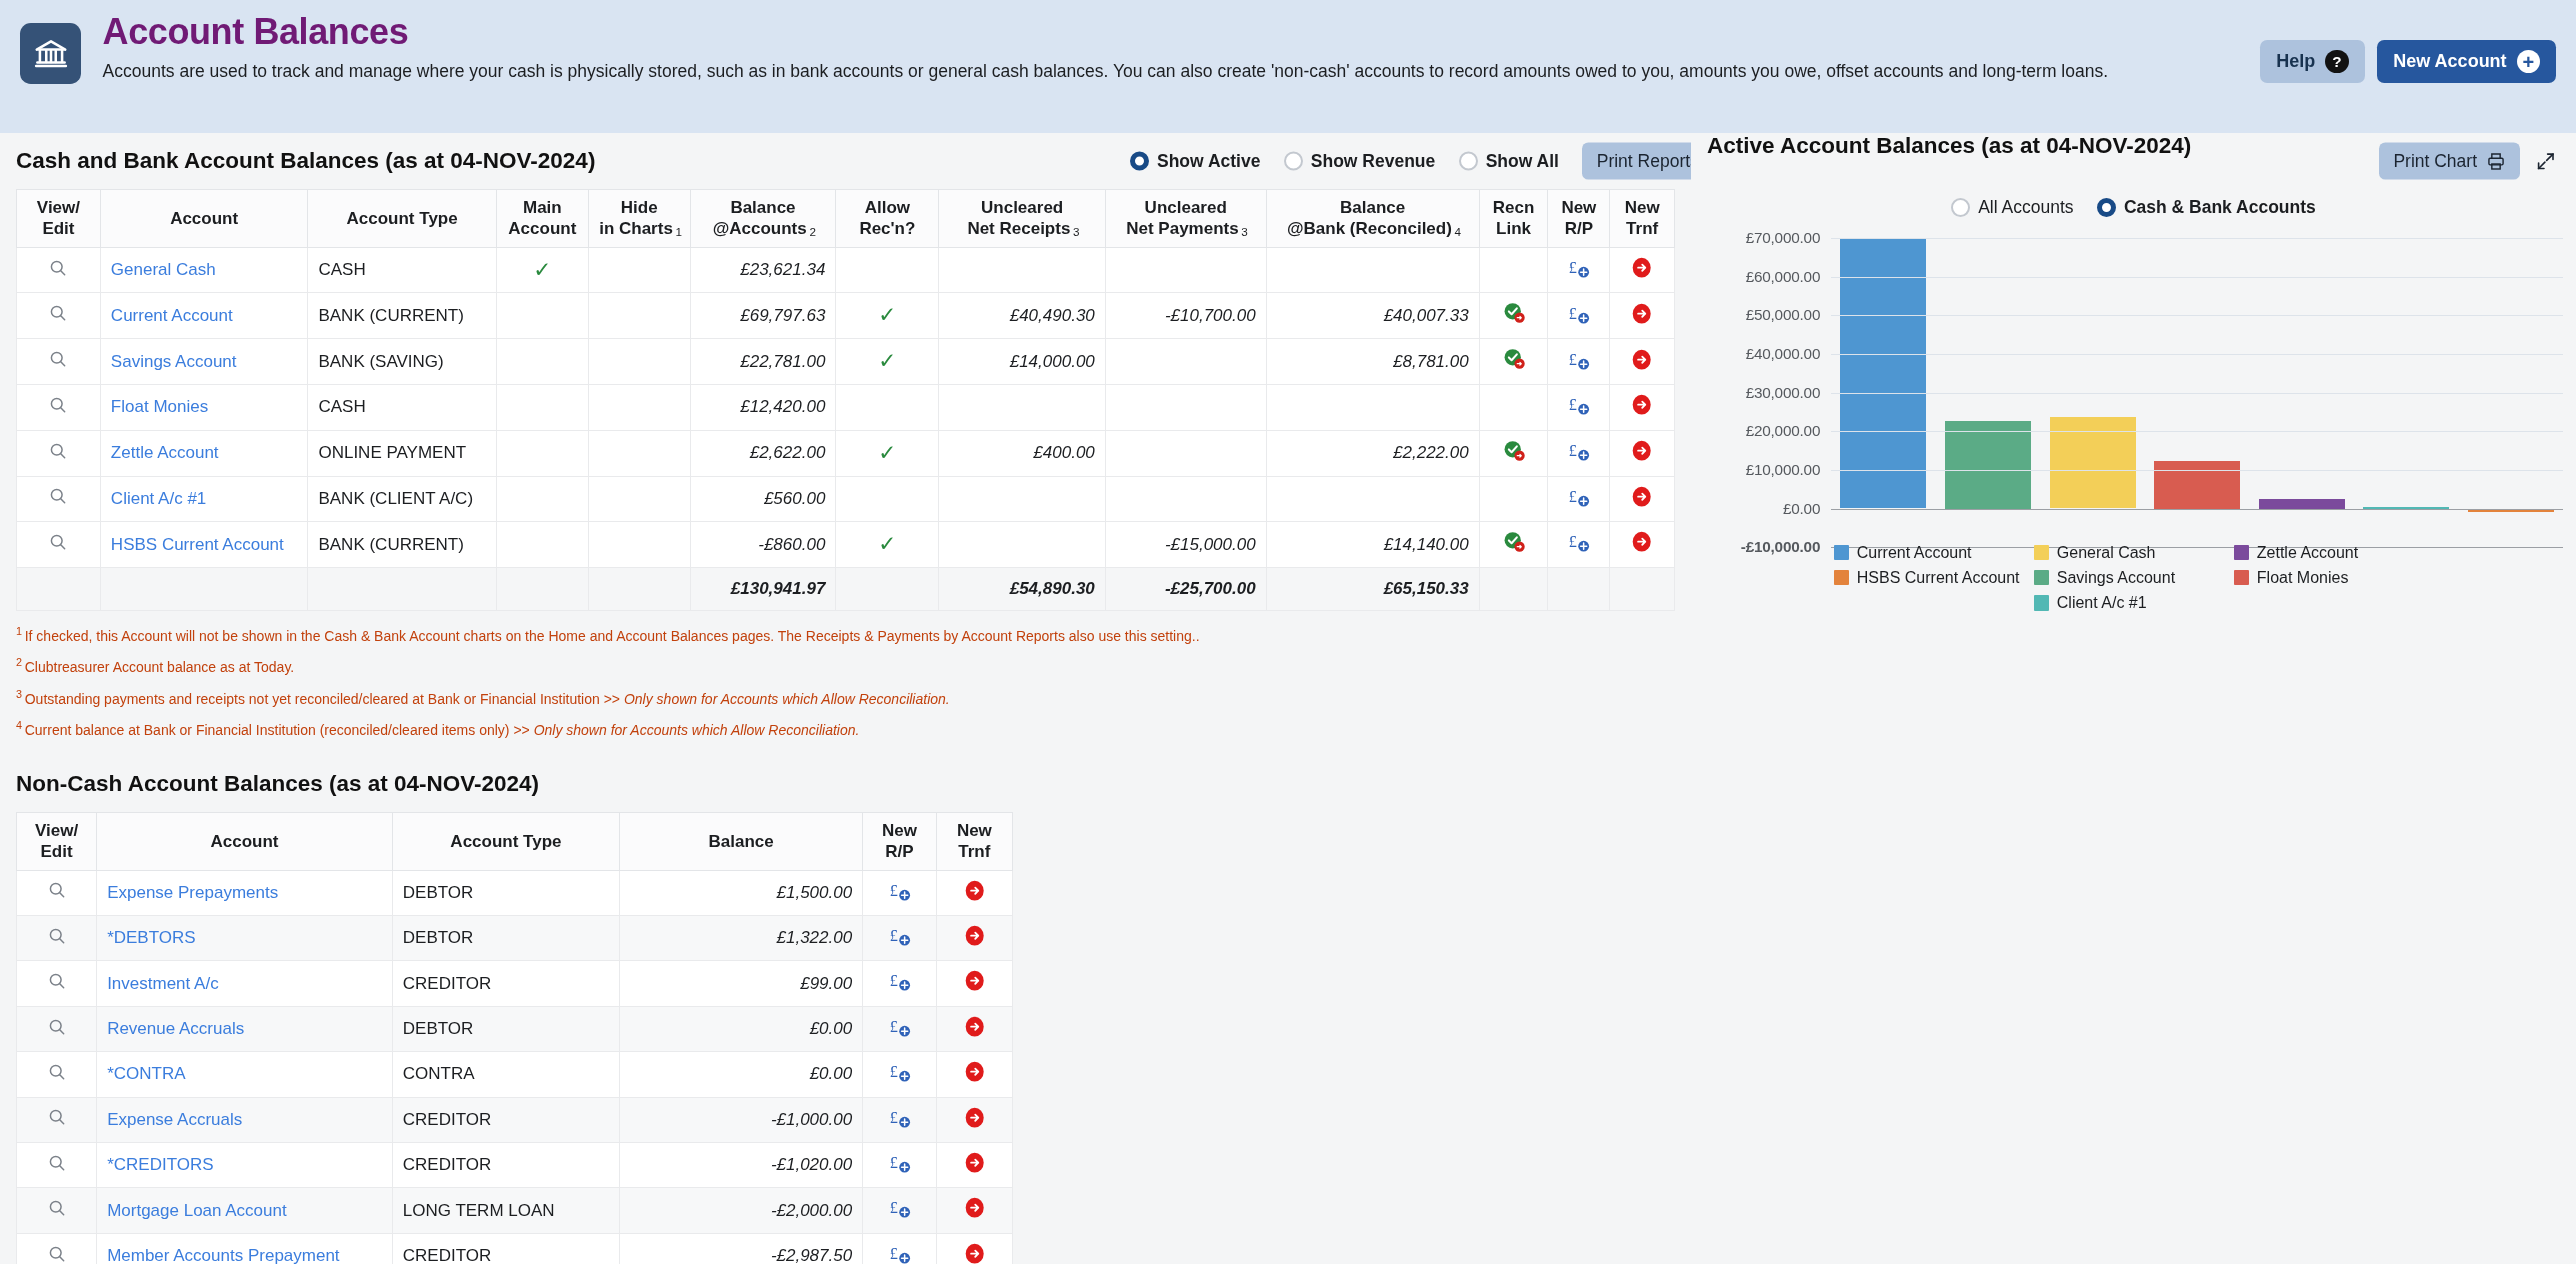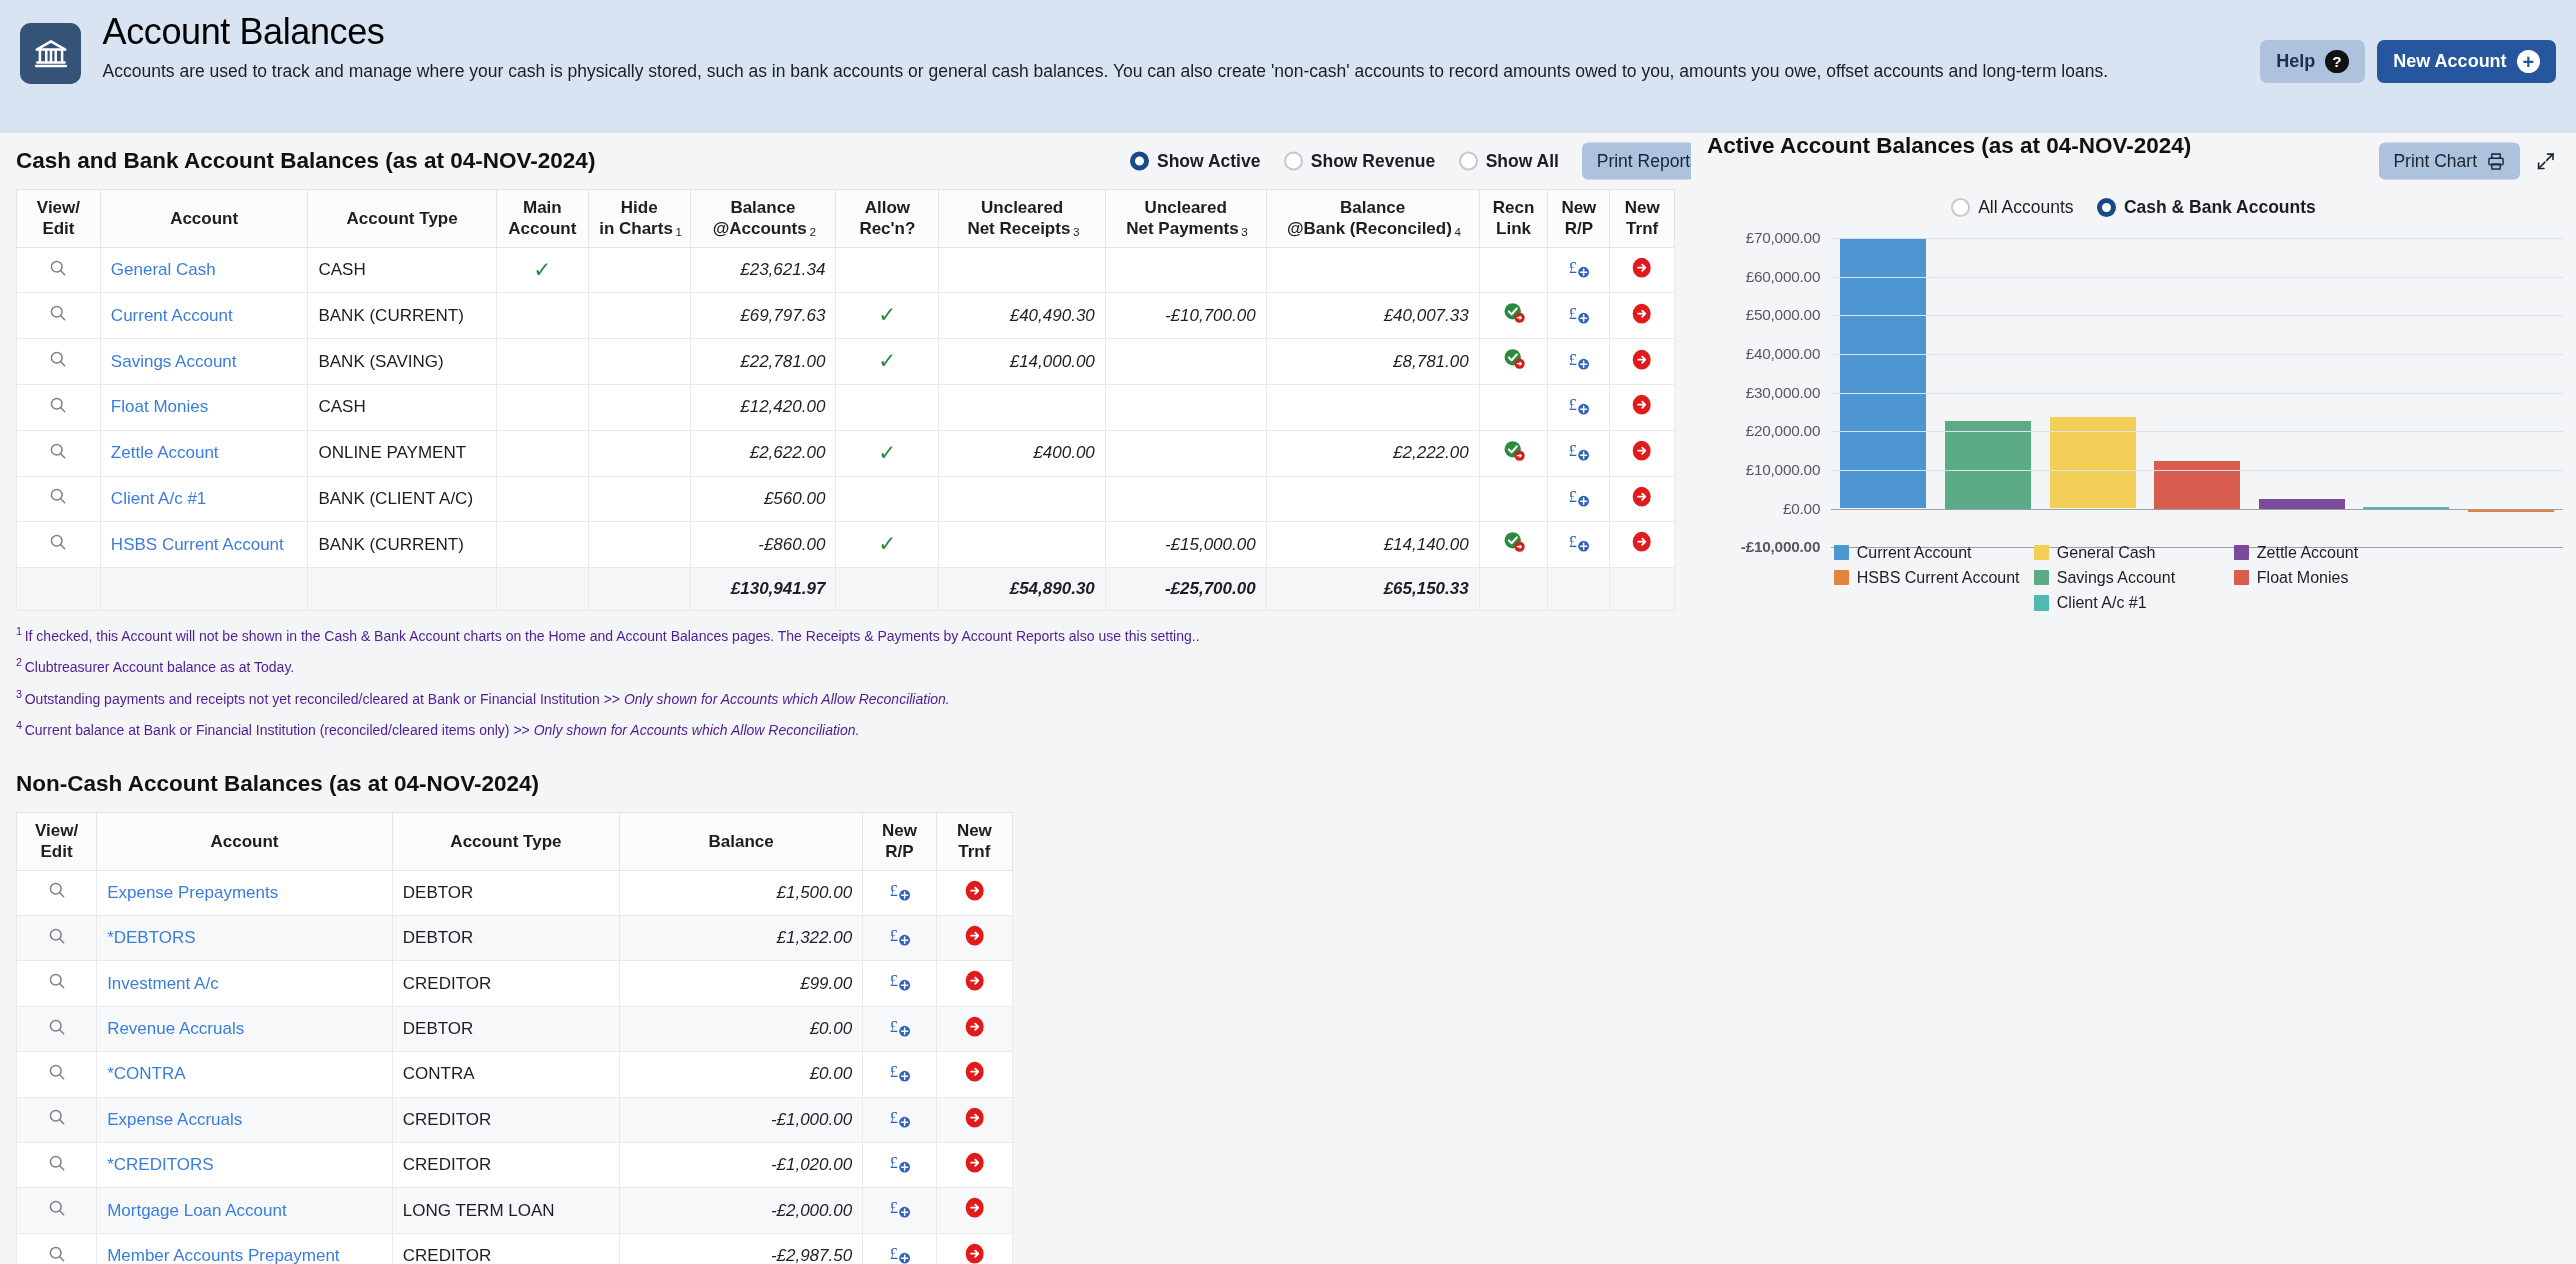--- a/index.html
+++ b/index.html
@@ -23,22 +23,22 @@
   .brand-icon {
     width: 61px; height: 61px; flex: 0 0 61px;
     background: #355277;
     border-radius: 10.8px;
     display: flex; align-items: center; justify-content: center;
     margin-top: 9px;
   }
   .brand-icon svg { width: 38px; height: 38px; }
   .header-text { margin-left: 21.6px; flex: 1 1 auto; max-width: 2240px; }
   .page-title {
-    font-size: 36px; font-weight: 400; letter-spacing: -0.4px;
-    line-height: 1.0; margin-bottom: 9px; color: #000000;
+    font-size: 36px; font-weight: 700; letter-spacing: -0.4px;
+    line-height: 1.0; margin-bottom: 9px; color: #701a75;
   }
   .page-desc {
     font-size: 17.5px; line-height: 1.45; color: #1c1e21; max-width: 2213px;
   }
   .header-actions {
     position: absolute; right: 20px; top: 40px;
     display: flex; align-items: center; gap: 12.6px;
   }
   .btn {
     display: inline-flex; align-items: center; gap: 10px;
@@ -123,21 +123,21 @@
   
   .ico-btn { background: none; border: none; cursor: pointer; padding: 0; line-height: 0; }
   .mag { width: 20px; height: 20px; }
   .rp-ico { width: 23.4px; height: 23.4px; }
   .trnf-ico { width: 23.4px; height: 23.4px; }
   .recn-ico { width: 24px; height: 24px; }
 
   
   .footnotes { margin-top: 12.6px; }
   .footnote {
-    font-size: 14px; color: #4c1d95; line-height: 1.35; margin-bottom: 10px;
+    font-size: 14px; color: #c2410c; line-height: 1.35; margin-bottom: 10px;
   }
   .footnote sup { font-size: 10.8px; margin-right: 2.7px; }
   .footnote i { font-style: italic; }
 
   
   .chart-head { display: flex; align-items: flex-start; padding: 0 16px; height: 56px; position: relative; }
   .chart-actions { position: absolute; right: 16px; top: 50%; transform: translateY(-50%); display: flex; align-items: center; gap: 10.8px; }
   .chart-filter { display: flex; align-items: center; justify-content: center; gap: 23.4px; height: 36px; }
   .chart-area { position: relative; width: 885px; height: 387px; }
   .plot {

